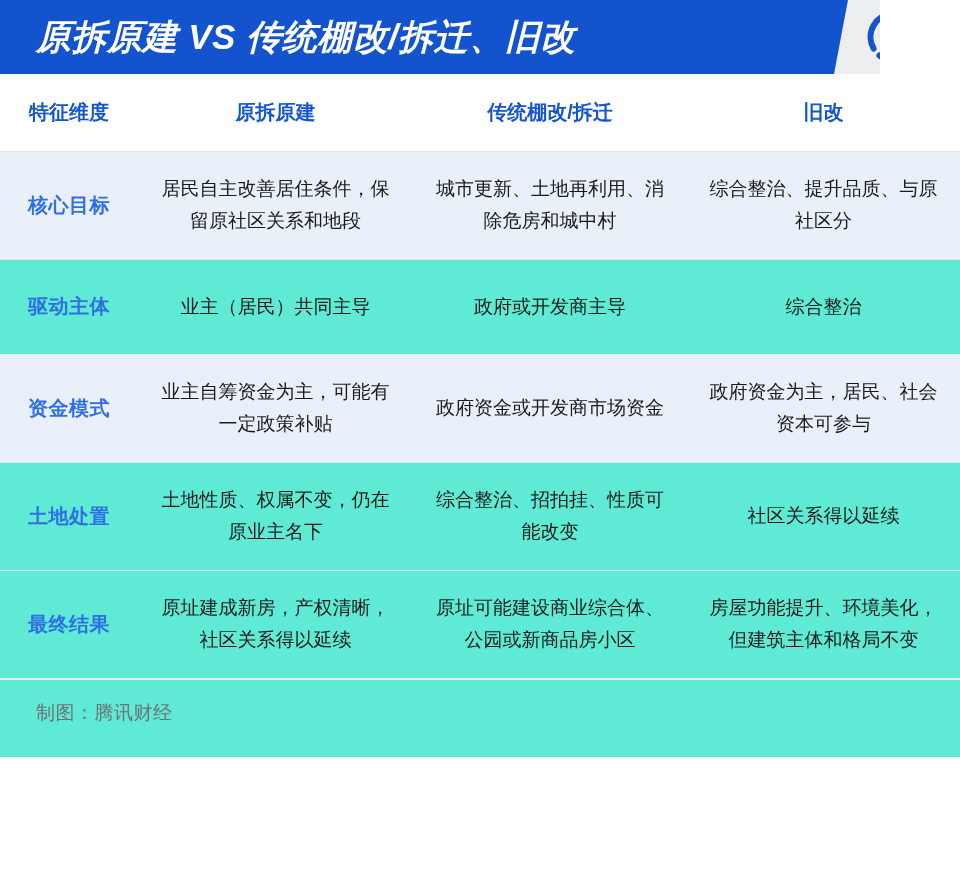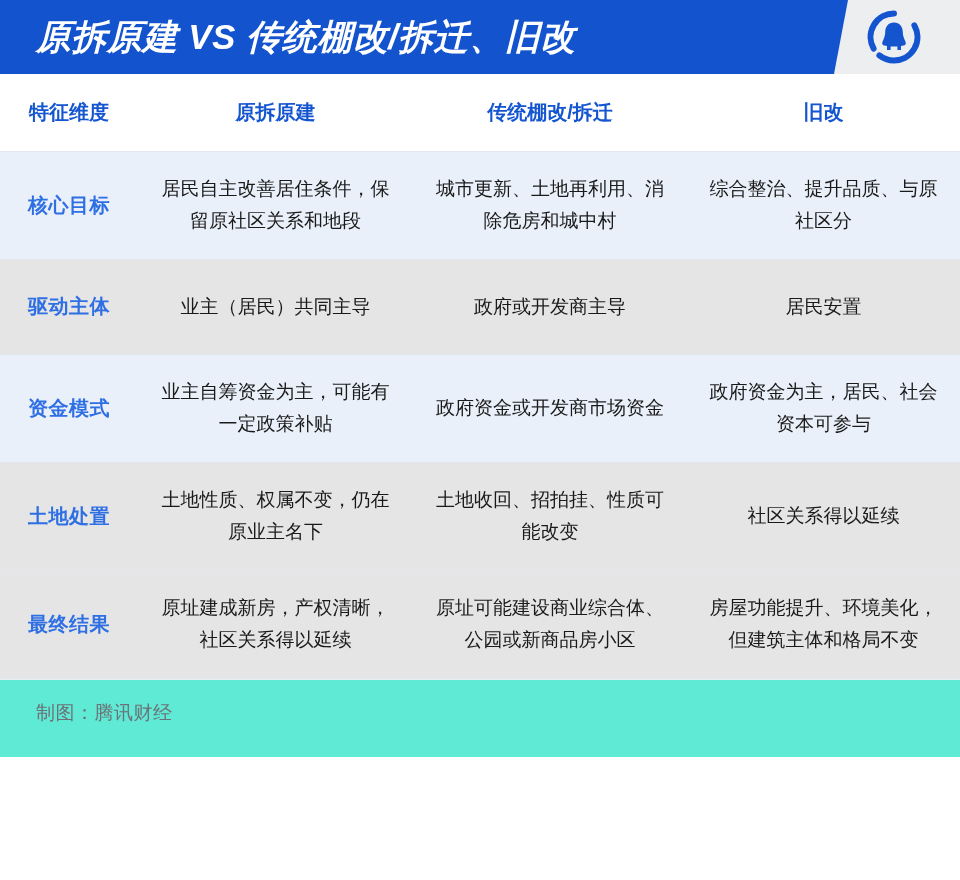--- a/index.html
+++ b/index.html
@@ -19,21 +19,21 @@
     width: 960px;
     height: 880px;
     background: #ffffff;
     box-sizing: border-box;
   }
 
   
   .header {
     position: relative;
     height: 74px;
-    width: 960px;
+    width: 880px;
     background: #eceef0;
     overflow: hidden;
   }
   .header-bar {
     position: absolute;
     left: 0;
     top: 0;
     width: 848px;
     height: 74px;
     background: #1354ce;
@@ -89,21 +89,21 @@
   }
   .thead-row th.col-label { font-size: 20px; }
 
   
   .vdiv {
     border-left: 1px solid #e8eaee;
   }
 
   .row { }
   .row.shaded td { background: #eaf0fa; }
-  .row.plain  td { background: #e5e5e5; }
+  .row.plain  td { background: #5eead4; }
 
   .row td {
     border-bottom: 1px solid #e2e6ee;
   }
   .row:last-child td { border-bottom: 1px solid #e2e6ee; }
 
   .dim-cell {
     text-align: center;
     color: #2f6fe4;
     font-size: 20px;
@@ -190,34 +190,34 @@
         <td class="dim-cell">核心目标</td>
         <td class="body-cell vdiv">居民自主改善居住条件，保留原社区关系和地段</td>
         <td class="body-cell vdiv">城市更新、土地再利用、消除危房和城中村</td>
         <td class="body-cell vdiv">综合整治、提升品质、与原社区分</td>
       </tr>
 
       <tr class="row plain r-h2">
         <td class="dim-cell">驱动主体</td>
         <td class="body-cell vdiv">业主（居民）共同主导</td>
         <td class="body-cell vdiv">政府或开发商主导</td>
-        <td class="body-cell vdiv">居民安置</td>
+        <td class="body-cell vdiv">综合整治</td>
       </tr>
 
       <tr class="row shaded r-h1">
         <td class="dim-cell">资金模式</td>
         <td class="body-cell vdiv">业主自筹资金为主，可能有一定政策补贴</td>
         <td class="body-cell vdiv">政府资金或开发商市场资金</td>
         <td class="body-cell vdiv">政府资金为主，居民、社会资本可参与</td>
       </tr>
 
       <tr class="row plain r-h1">
         <td class="dim-cell">土地处置</td>
         <td class="body-cell vdiv">土地性质、权属不变，仍在原业主名下</td>
-        <td class="body-cell vdiv">土地收回、招拍挂、性质可能改变</td>
+        <td class="body-cell vdiv">综合整治、招拍挂、性质可能改变</td>
         <td class="body-cell vdiv">社区关系得以延续</td>
       </tr>
 
 
       <tr class="row plain r-h1">
         <td class="dim-cell">最终结果</td>
         <td class="body-cell vdiv">原址建成新房，产权清晰，社区关系得以延续</td>
         <td class="body-cell vdiv">原址可能建设商业综合体、公园或新商品房小区</td>
         <td class="body-cell vdiv">房屋功能提升、环境美化，但建筑主体和格局不变</td>
       </tr>

